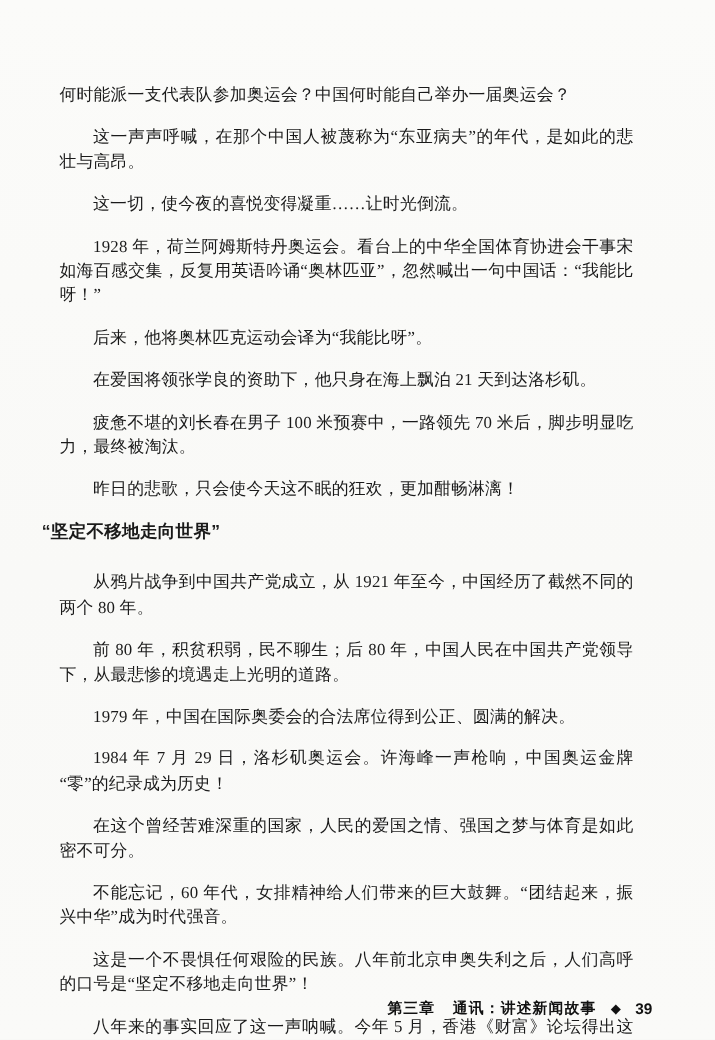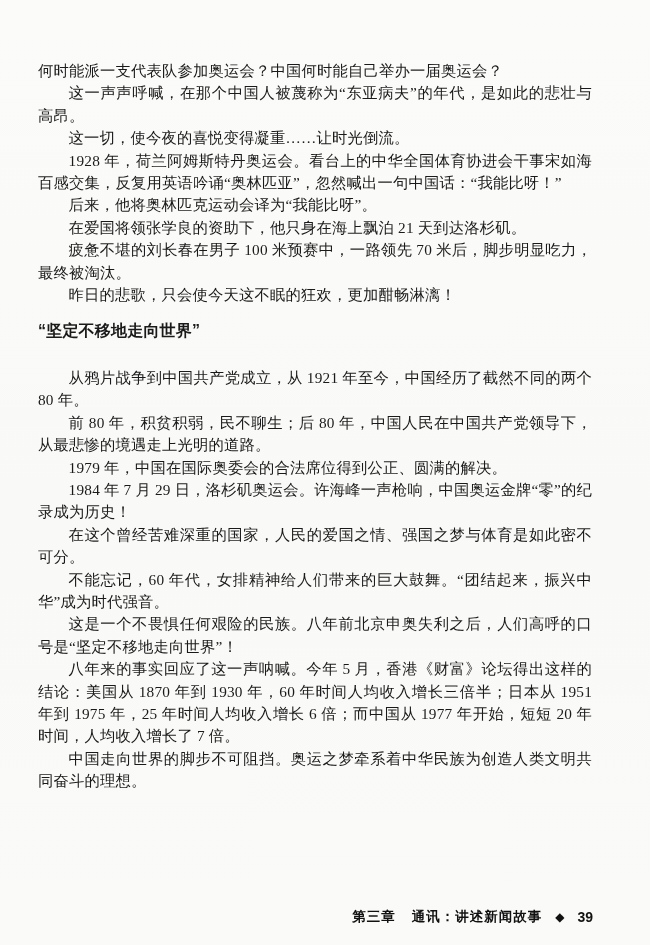--- a/index.html
+++ b/index.html
@@ -21,21 +21,21 @@
     position: absolute;
     left: 38px;
     top: 60px;
     width: 554px;
     font-size: 15.3px;
     line-height: 22.4px;
     text-align: justify;
     letter-spacing: 0.2px;
   }
   .text-block p {
-    margin: 0;
+    margin: 16px;
     text-indent: 2em;
   }
   .text-block p.flush {
     text-indent: 0;
   }
   .section-heading {
     margin: 14px 0 24px 0;
     text-indent: 0;
     font-family: "Liberation Sans", "DejaVu Sans", sans-serif;
     font-weight: bold;

